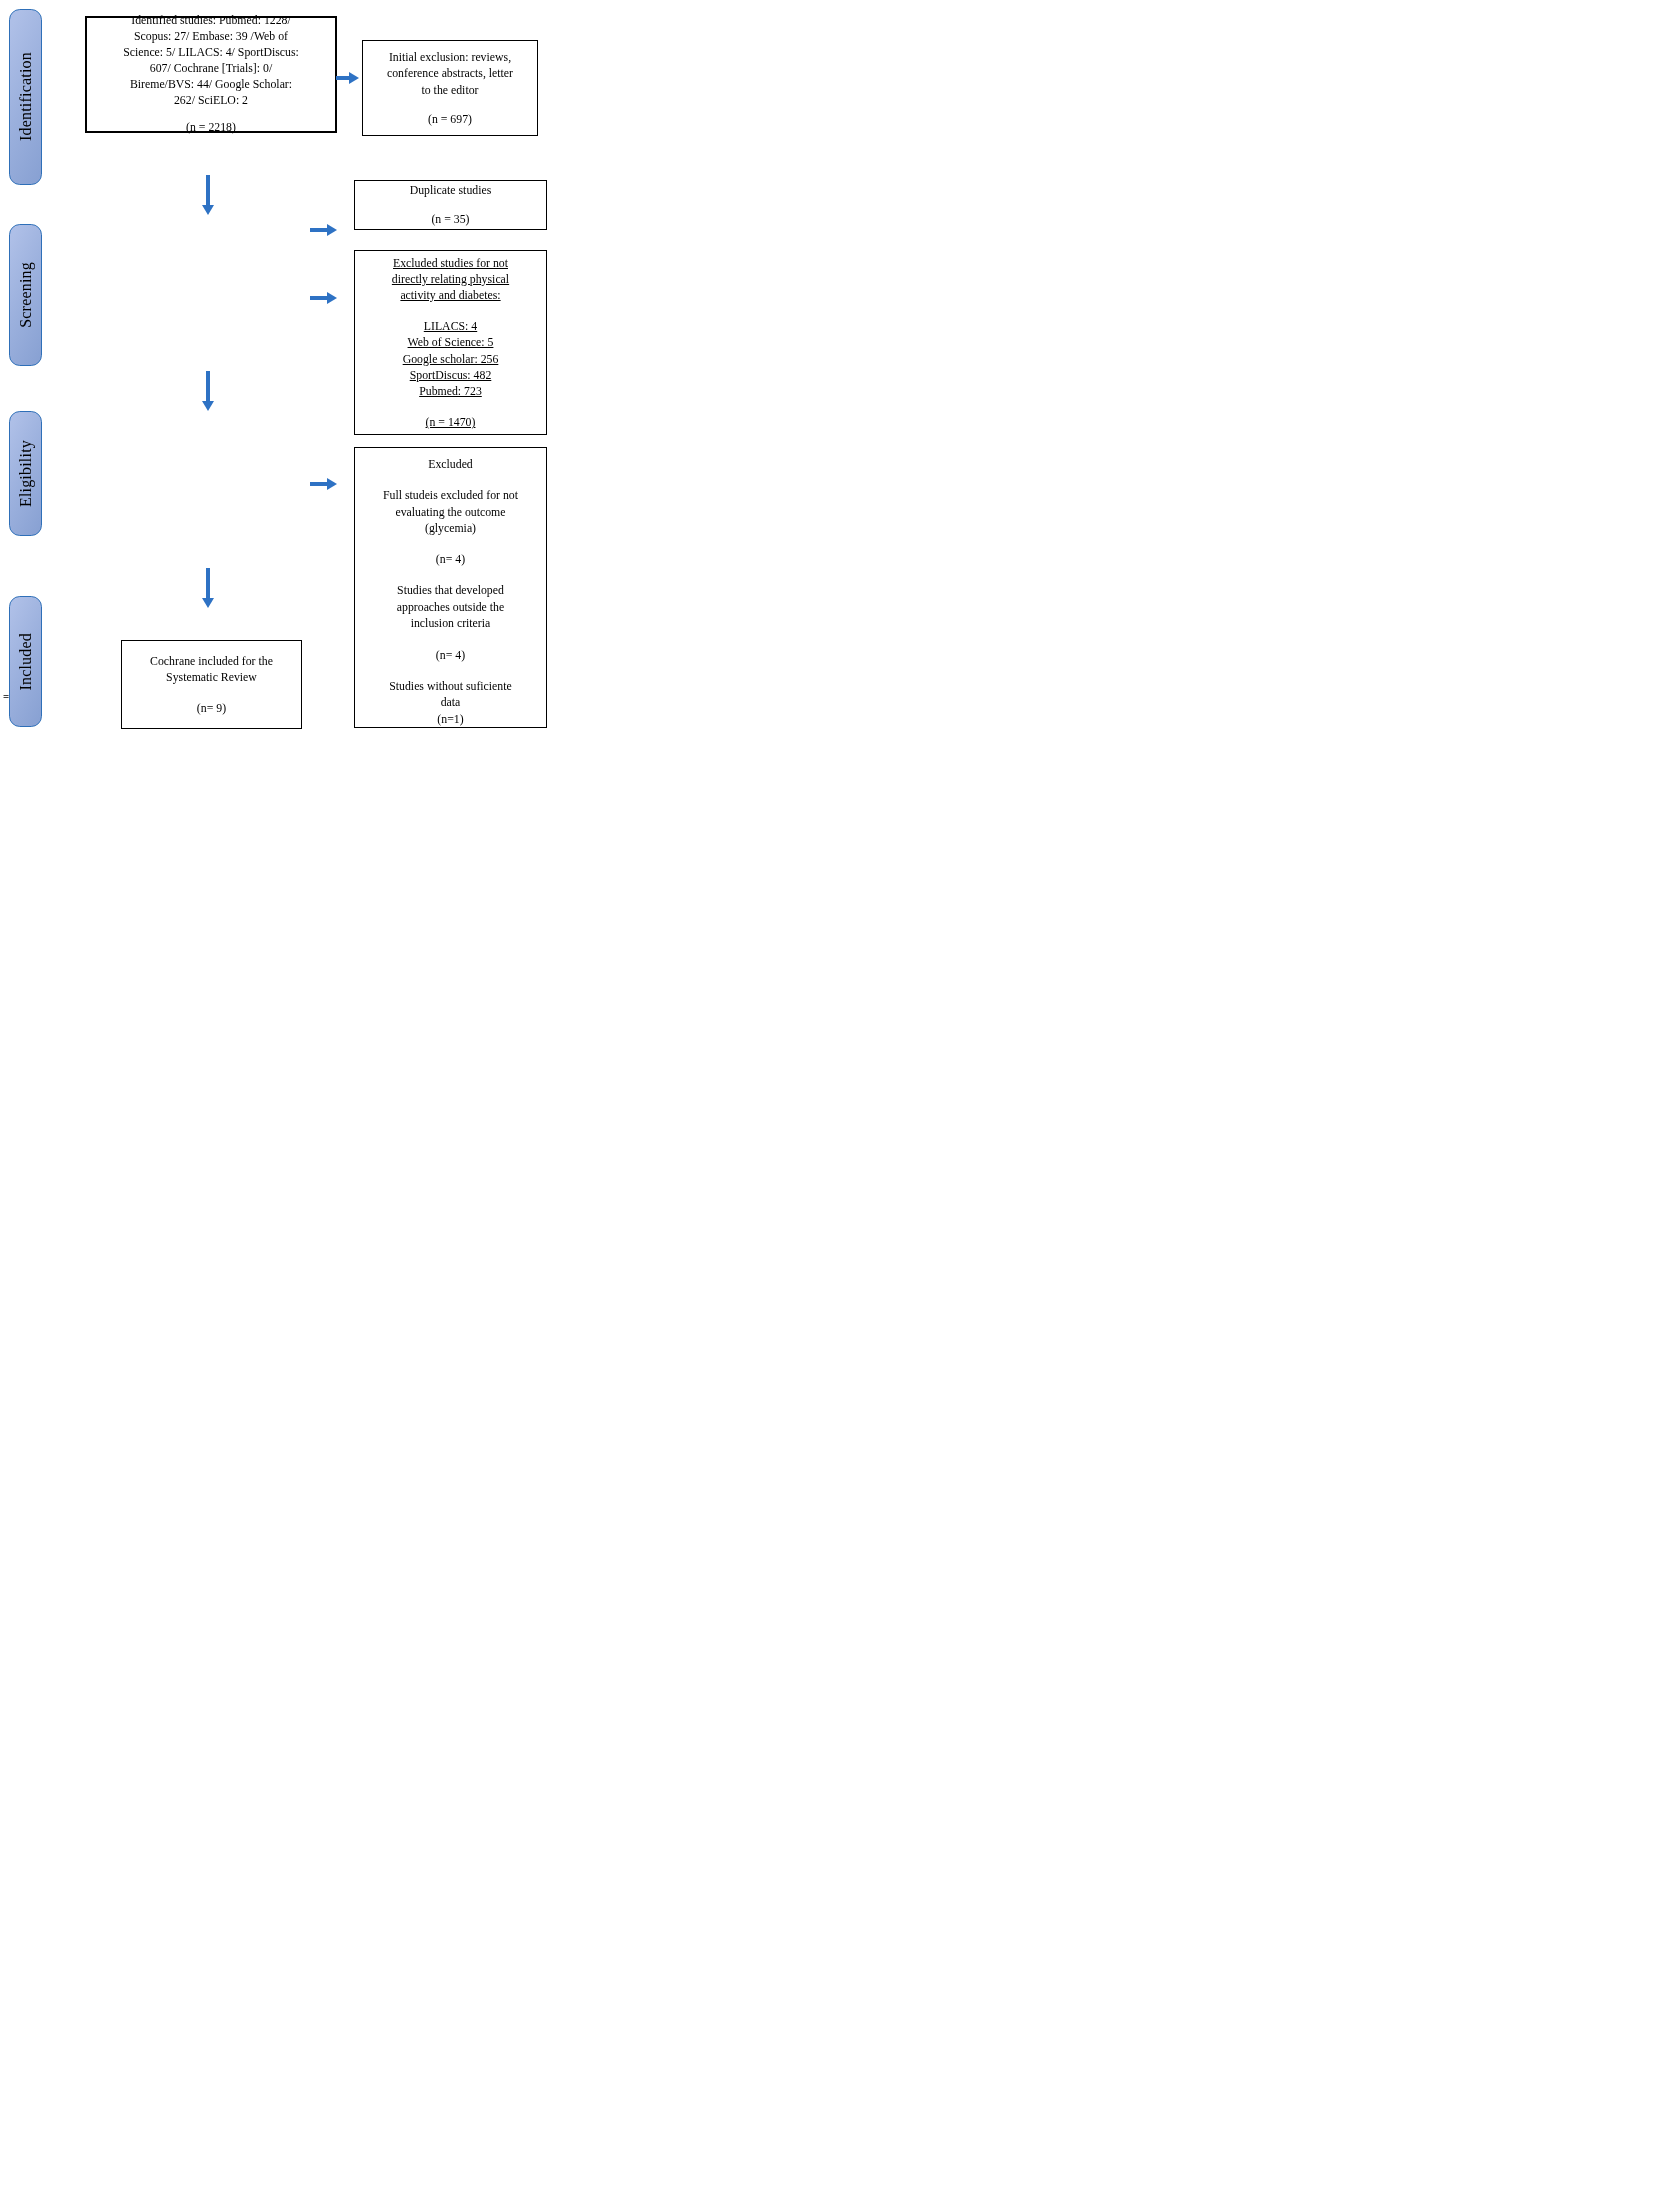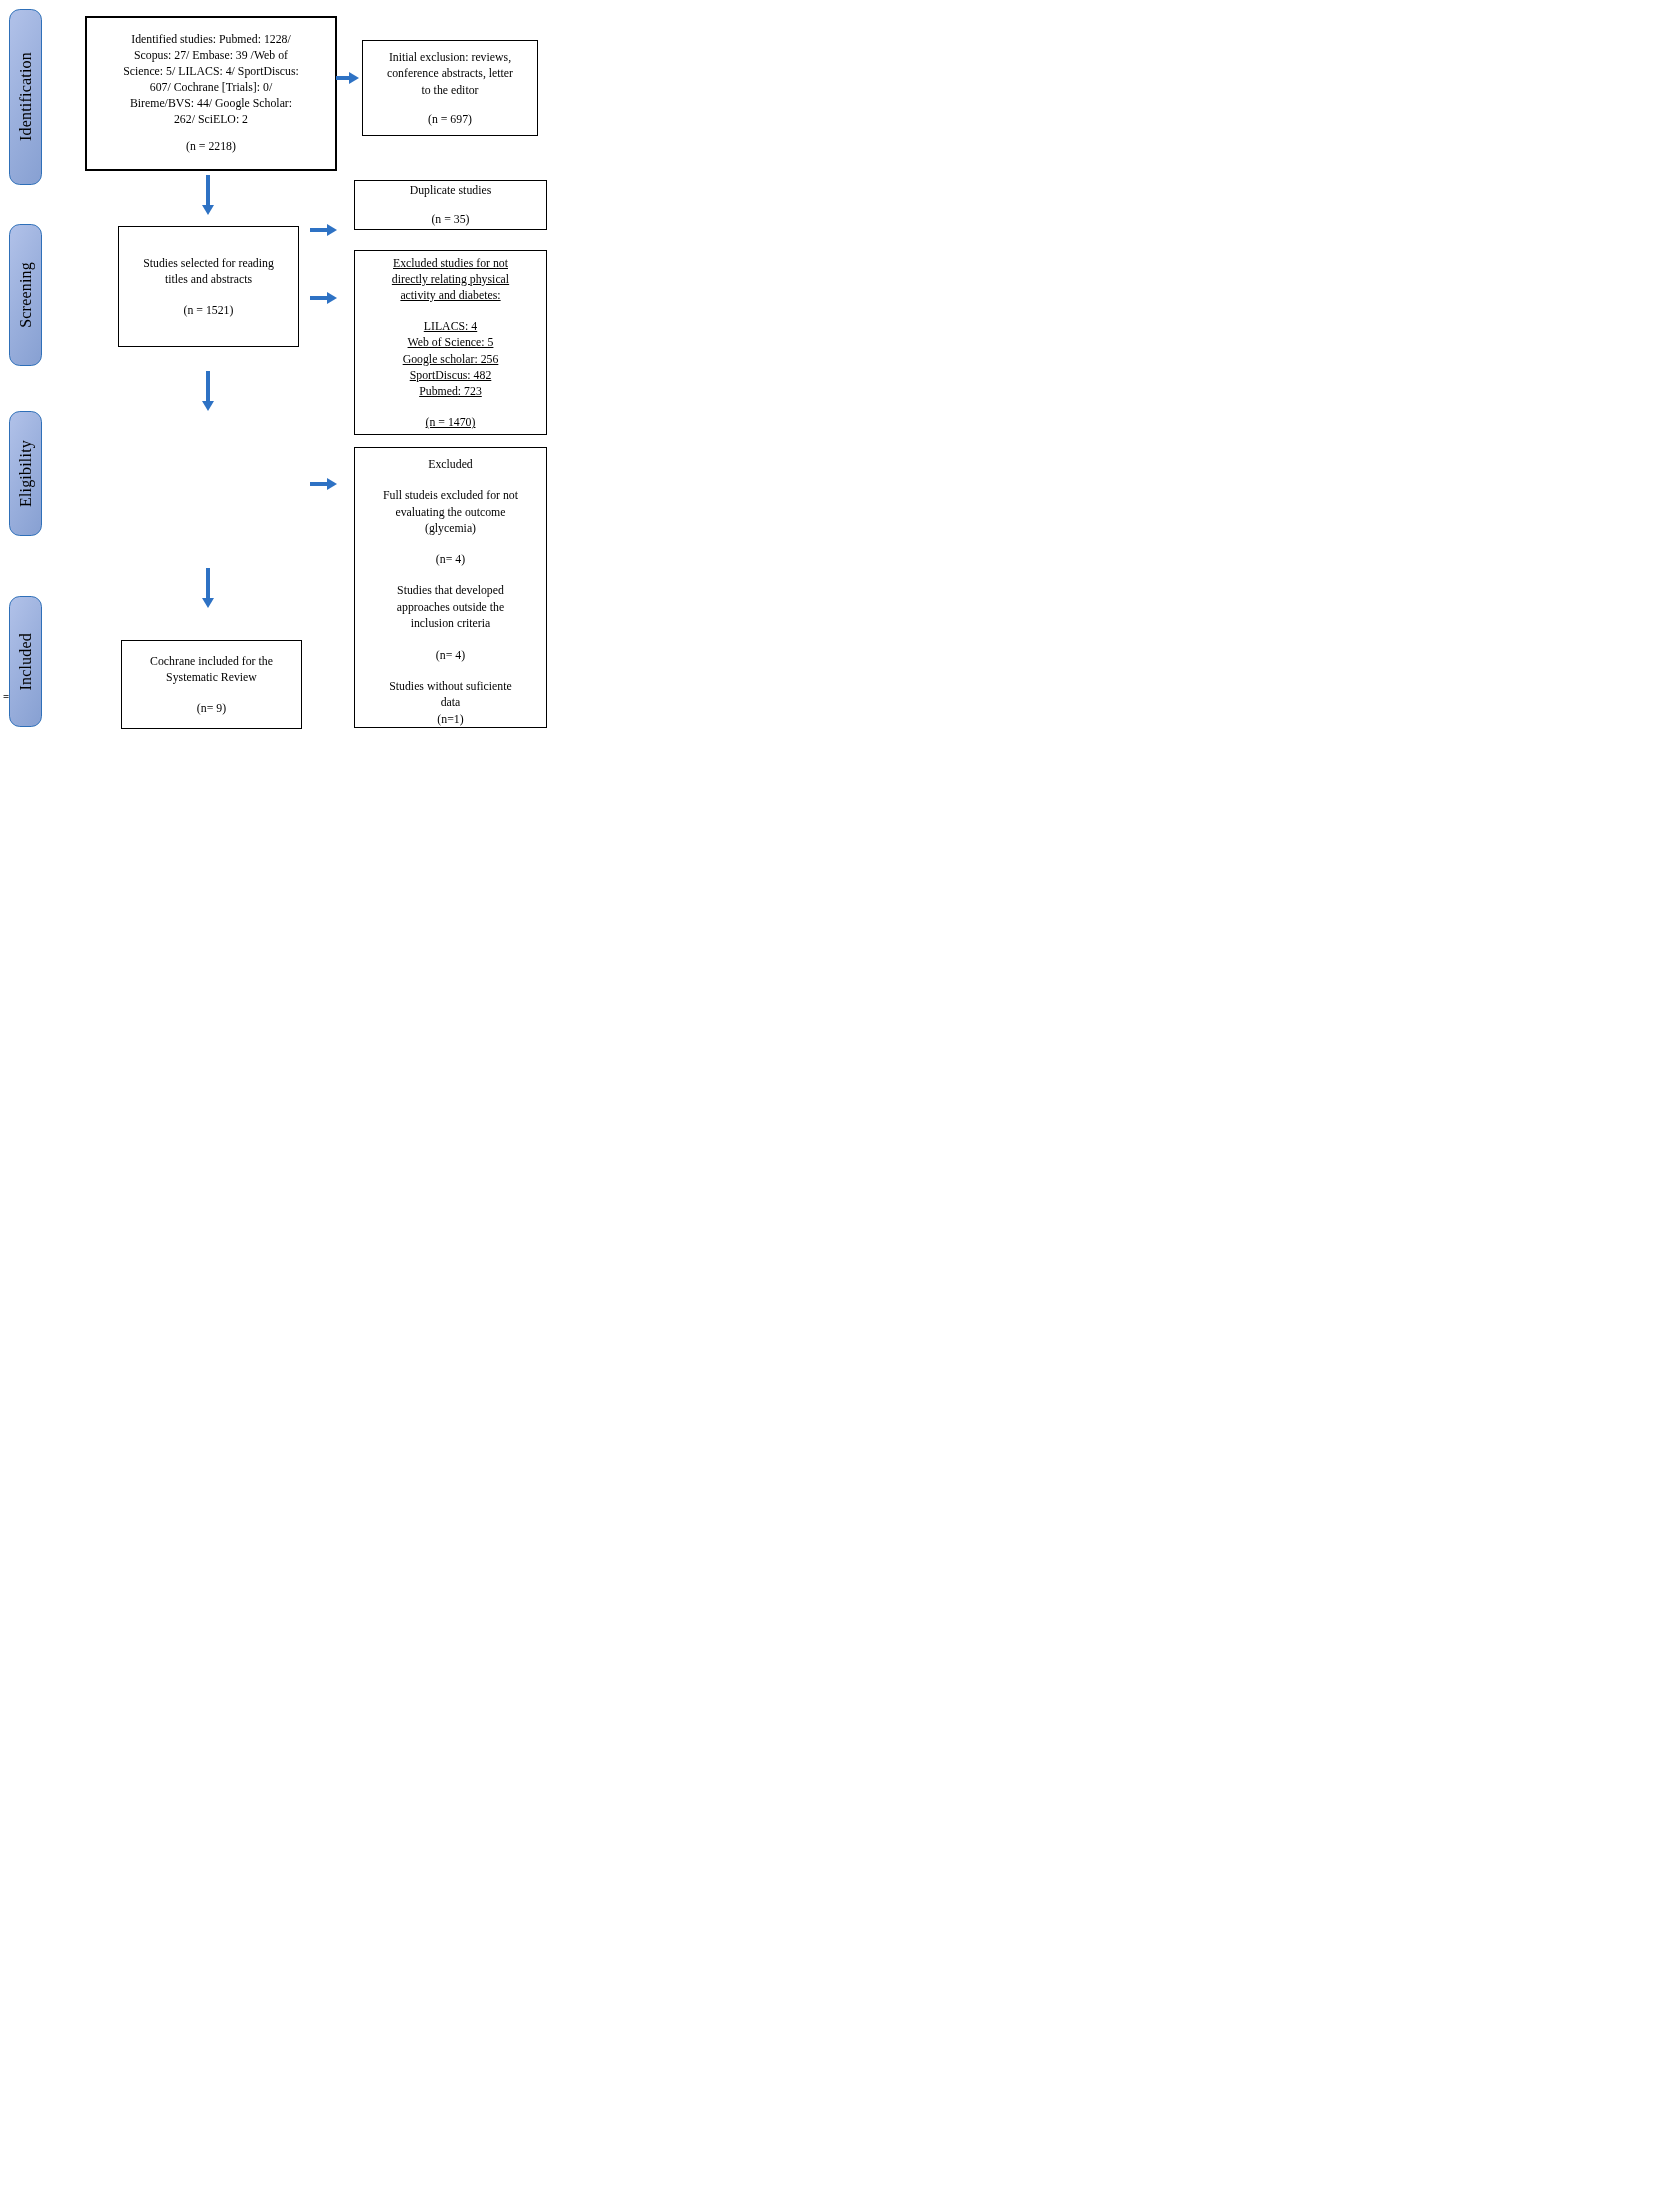--- a/index.html
+++ b/index.html
@@ -50,21 +50,21 @@
     justify-content:center;
     text-align:center;
     font-size:11.8px;
     line-height:1.4;
     padding:2.9px 5.9px;
   }
   .fbox .body, .fbox .list, .fbox .para { white-space:pre-line; }
   .count { margin-top:13.7px; }
   .count.tight { margin-top:12px; }
 
-  #box-identified { left:85px; top:16px;  width:252px; height:155px; border-width:2px; line-height:1.35; }
+  #box-identified { left:85px; top:16px;  width:252px; height:117px; border-width:2px; line-height:1.35; }
   #box-identified .count { margin-top:10.8px; }
 
   #box-initial-exclusion { left:362px; top:40px; width:176px; height:96px; }
 
   #box-titles-abstracts { left:118px; top:226px; width:181px; height:121px; }
 
   #box-duplicates { left:354px; top:180px; width:193px; height:50px; }
 
   #box-not-related { left:354px; top:250px; width:193px; height:185px; line-height:1.38;text-decoration:underline; }
   #box-not-related .list  { margin-top:14.7px; }
@@ -136,25 +136,20 @@
     <div class="count">(n = 2218)</div>
   </div>
 
   <div class="fbox" id="box-initial-exclusion">
     <div class="body">Initial exclusion: reviews,
 conference abstracts, letter
 to the editor</div>
     <div class="count tight">(n = 697)</div>
   </div>
 
-  <div class="fbox" id="box-titles-abstracts">
-    <div class="body">Studies selected for reading
-titles and abstracts</div>
-    <div class="count">(n = 1521)</div>
-  </div>
 
   <div class="fbox" id="box-duplicates">
     <div class="body">Duplicate studies</div>
     <div class="count tight">(n = 35)</div>
   </div>
 
   <div class="fbox" id="box-not-related">
     <div class="body">Excluded studies for not
 directly relating physical
 activity and diabetes:</div>

